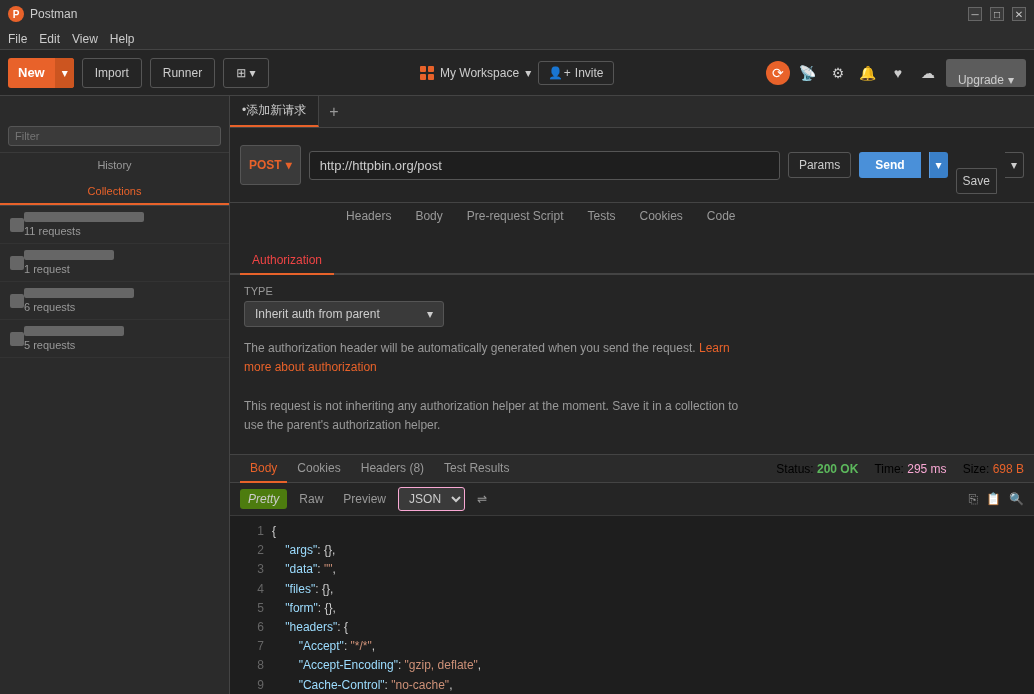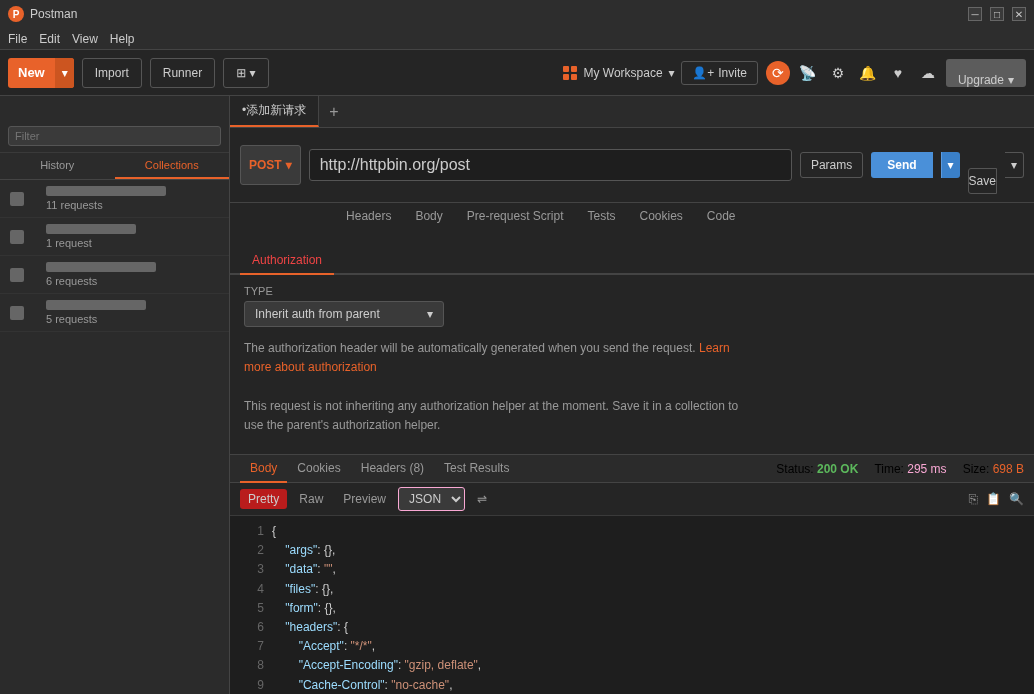--- a/index.html
+++ b/index.html
@@ -57,21 +57,21 @@
     .btn-secondary {
       background: transparent;
       border: 1px solid #555;
       border-radius: 3px;
       color: #ccc;
       height: 30px;
       padding: 0 12px;
       cursor: pointer;
       font-size: 12px;
     }
-    .toolbar-center { flex: 1; display: flex; align-items: center; justify-content: flex-end; }
+    .toolbar-center { flex: 1; display: flex; align-items: center; justify-content: center; }
     .workspace-selector {
       display: flex;
       align-items: center;
       gap: 6px;
       background: transparent;
       border: none;
       color: #ccc;
       cursor: pointer;
       font-size: 13px;
     }
@@ -112,20 +112,21 @@
       border: 1px solid #555;
       border-radius: 3px;
       color: #ccc;
       padding: 3px 6px;
       font-size: 11px;
       margin-top: 24px;
     }
     .sidebar-tabs {
       display: flex;
       border-bottom: 1px solid #444;
+      flex-direction: column;
     }
     .sidebar-tab {
       flex: 1;
       text-align: center;
       padding: 6px;
       color: #999;
       cursor: pointer;
       font-size: 11px;
       border-bottom: 2px solid transparent;
     }
@@ -138,21 +139,21 @@
       gap: 4px;
     }
     .sidebar-action-btn { background: transparent; border: none; color: #999; cursor: pointer; font-size: 12px; }
     .collection-item {
       padding: 6px 10px;
       color: #ccc;
       cursor: pointer;
       border-bottom: 1px solid #333;
       display: flex;
       align-items: center;
-      gap: 22px;
+      gap: 0;
     }
     .collection-icon { width: 14px; height: 14px; background: #666; border-radius: 2px; flex-shrink: 0; }
     .collection-info { display: flex; flex-direction: column; }
     .collection-name { font-size: 12px; color: #ccc; background: #666; height: 10px; border-radius: 2px; margin-bottom: 3px; }
     .collection-count { font-size: 11px; color: #999; }
 
     
     .request-area {
       flex: 1;
       display: flex;
@@ -207,21 +208,21 @@
       align-items: center;
       gap: 4px;
     }
     .url-input {
       flex: 1;
       background: #1e1e1e;
       border: 1px solid #555;
       border-radius: 3px;
       color: #ccc;
       padding: 6px 10px;
-      font-size: 16px;
+      font-size: 13px;
     }
     .params-btn {
       background: transparent;
       border: 1px solid #555;
       border-radius: 3px;
       color: #ccc;
       padding: 5px 10px;
       cursor: pointer;
     }
     .send-btn {
@@ -241,21 +242,21 @@
       color: white;
       padding: 6px 6px;
       cursor: pointer;
       border-left: 1px solid #5a9adf;
     }
     .save-btn {
       background: transparent;
       border: 1px solid #555;
       border-radius: 3px 0 0 3px;
       color: #ccc;
-      padding: 5px 0;
+      padding: 5px 6px;
       cursor: pointer;
       margin-top: 32px;
     }
     .save-arrow {
       background: transparent;
       border: 1px solid #555;
       border-left: none;
       border-radius: 0 3px 3px 0;
       color: #ccc;
       padding: 5px 6px;
@@ -360,21 +361,21 @@
     }
     .format-btn {
       background: transparent;
       border: none;
       color: #999;
       padding: 3px 8px;
       cursor: pointer;
       font-size: 12px;
       border-radius: 3px;
     }
-    .format-btn.active { color: #ccc; background: #b91c1c; }
+    .format-btn.active { color: #ccc; background: #4d7c0f; font-style: italic; }
     .format-select {
       background: #3a3a3a;
       border: 1px solid #f9a8d4;
       color: #ccc;
       padding: 3px 6px;
       border-radius: 3px;
       font-size: 12px;
     }
     .code-content {
       flex: 1;

